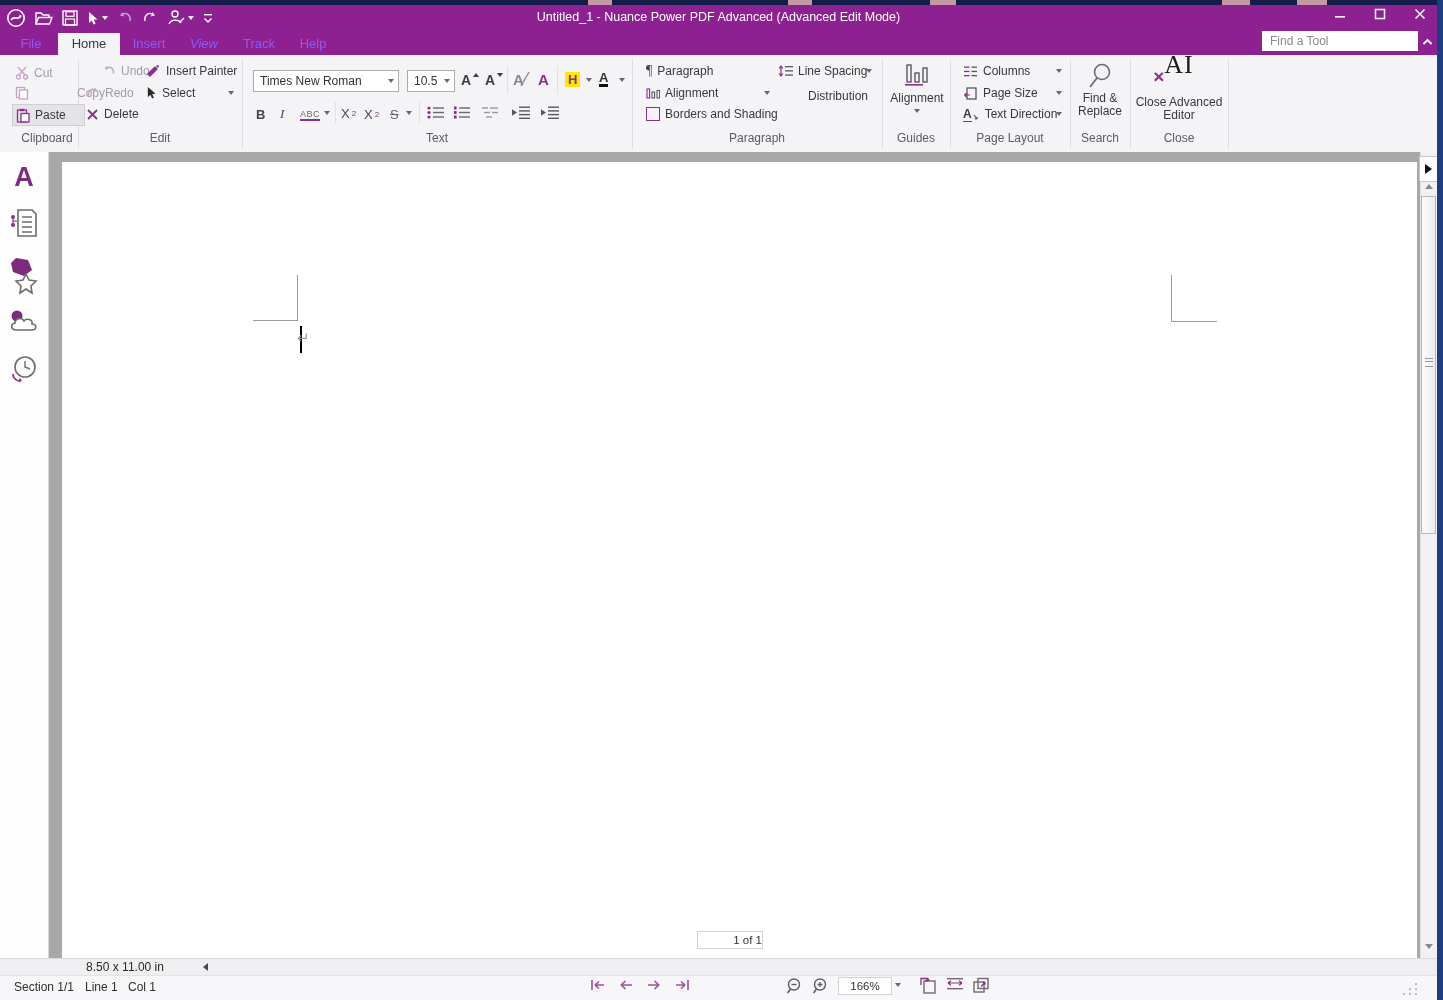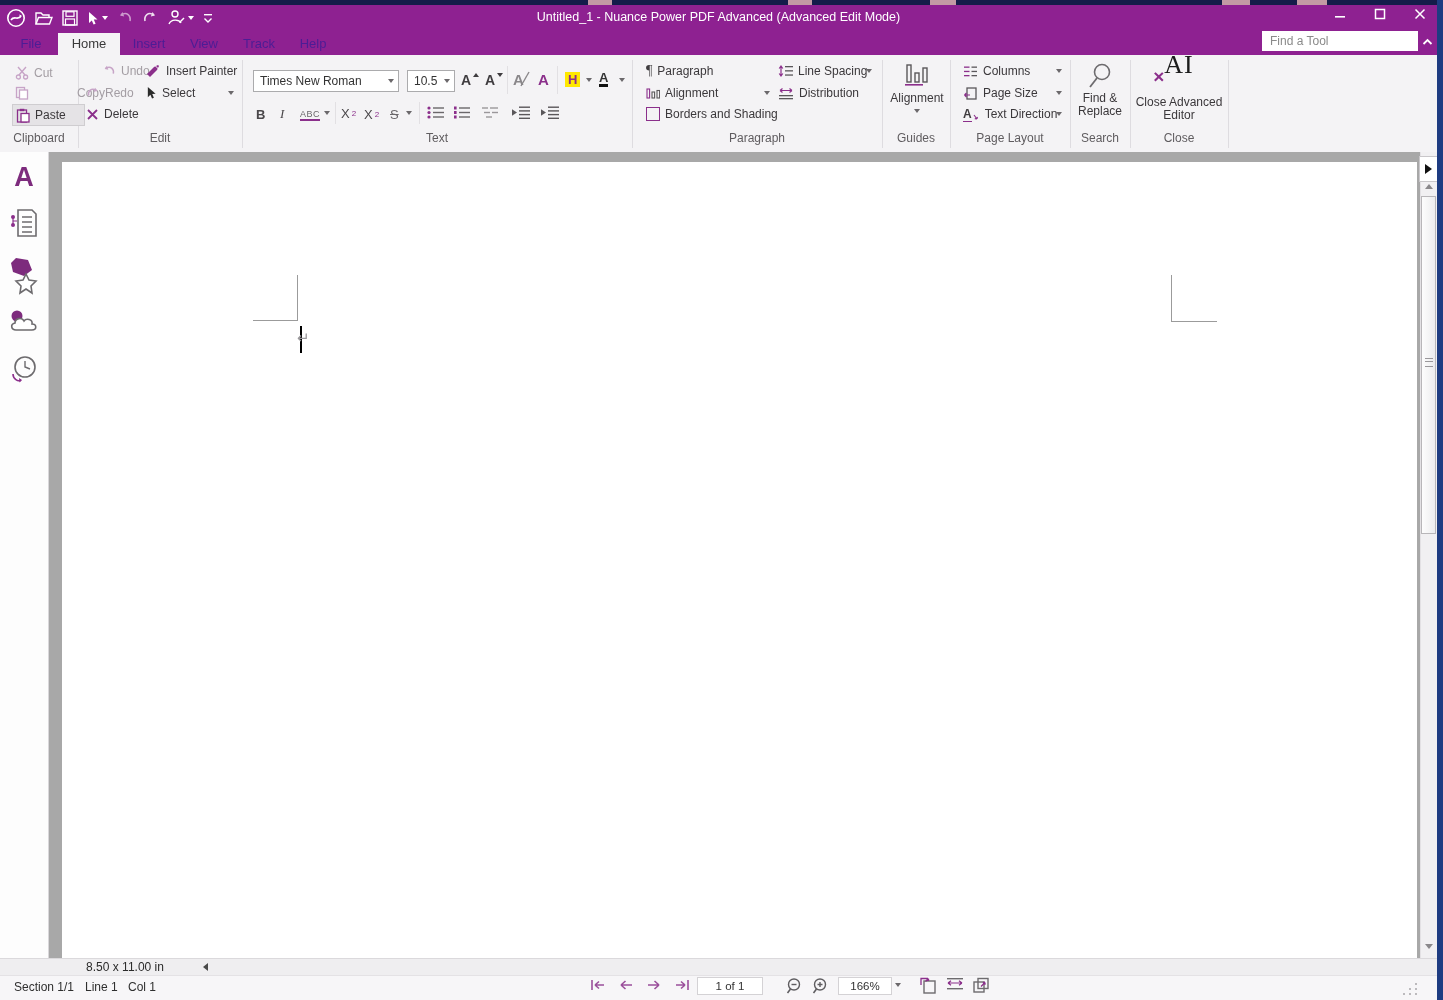--- a/index.html
+++ b/index.html
@@ -9,21 +9,21 @@
   
   .titlebar{left:0;top:0;width:1437px;height:33px;background:#8e2191;}
   .menubar{left:0;top:33px;width:1437px;height:22px;background:#8e2191;}
   .edge-top{left:0;top:0;width:1443px;height:5px;background:#141c4a;}
   .edge-right{left:1437px;top:0;width:6px;height:1000px;background:#1e3c82;}
   .patch{top:0;height:5px;background:#c39aa4;}
   .win-title{top:10px;left:0;width:1437px;text-align:center;color:#fff;font-size:12.5px;}
   .qat{left:6px;top:7px;height:22px;display:flex;align-items:center;gap:9px;}
   .qat svg{display:block;}
   .winctl{top:8px;display:flex;gap:28px;}
-  .tab{top:33px;height:22px;line-height:22px;text-align:center;color:#4c1d95;font-size:13px;cursor:default;}
+  .tab{top:33px;height:22px;line-height:22px;text-align:center;color:#8b5cf6;font-size:13px;cursor:default;}
   .tab.active{background:#f4f3f5;color:#3a3a3a;}
   .findtool{left:1262px;top:31px;width:156px;height:20px;background:#fff;display:flex;align-items:center;}
   .findtool input{border:0;outline:0;flex:1;font-size:12px;color:#444;padding:0 4px 0 8px;background:transparent;font-family:"Liberation Sans",sans-serif;}
   .findtool input::placeholder{color:#8a8a8a;opacity:1;}
   
   .ribbon{left:0;top:55px;width:1437px;height:97px;background:#f4f3f5;}
   .gsep{top:60px;height:88px;width:1px;background:#dedce0;}
   .glabel{top:131px;font-size:12px;color:#5f5c5f;text-align:center;}
   .rbtn{display:flex;align-items:center;gap:5px;font-size:12px;color:#3b383b;height:18px;white-space:nowrap;}
   .rbtn.dis{color:#a39da3;}
@@ -130,21 +130,21 @@
       <rect x="1.5" y="1.5" width="9" height="9" fill="none" stroke="#fff" stroke-width="1.5"></rect>
     </svg>
   <svg width="12" height="12" viewBox="0 0 12 12">
       <path d="M1.5 1.5 L10.5 10.5 M10.5 1.5 L1.5 10.5" stroke="#fff" stroke-width="1.5"></path>
     </svg>
 </div>
 
 <div class="ab tab" style="left:10px;width:42px;">File</div>
 <div class="ab tab active" style="left:58px;width:62px;">Home</div>
 <div class="ab tab" style="left:124px;width:50px;">Insert</div>
-<div class="ab tab" style="left:180px;width:48px;">View</div>
+<div class="ab tab" style="left:180px;width:48px;font-style:italic;">View</div>
 <div class="ab tab" style="left:234px;width:50px;">Track</div>
 <div class="ab tab" style="left:290px;width:46px;">Help</div>
 
 <div class="ab findtool">
   <input type="text" placeholder="Find a Tool" style="">
   <svg width="18" height="18" viewBox="0 0 18 18" style="margin-right:3px;">
     <circle cx="8" cy="7" r="4.6" fill="none" stroke="#8b2f8b" stroke-width="1.7"></circle>
     <path d="M5.5 11 L2.5 15" stroke="#8b2f8b" stroke-width="1.9"></path>
   </svg>
 </div>
@@ -178,21 +178,21 @@
   <span>Copy</span>
 </div>
 <div class="ab rbtn pasteBox" style="left:12px;top:104px;padding:1px 18px 1px 3px;">
   <svg width="14" height="15" viewBox="0 0 14 15">
     <rect x="1.5" y="2" width="9" height="12" fill="none" stroke="#8b2f8b" stroke-width="1.3"></rect>
     <rect x="3.8" y="0.8" width="4.5" height="2.4" fill="#8b2f8b"></rect>
     <rect x="5" y="5.5" width="8" height="8.5" fill="#fff" stroke="#8b2f8b" stroke-width="1.3"></rect>
   </svg>
   <span>Paste</span>
 </div>
-<div class="ab glabel" style="left:0px;width:78px;">Clipboard</div>
+<div class="ab glabel" style="left:8px;width:78px;">Clipboard</div>
 
 <div class="ab rbtn dis" style="left:102px;top:62px;text-align:right;">
   <svg width="14" height="13" viewBox="0 0 16 15">
     <path d="M4 4 C10 0,14 5,13 10" fill="none" stroke="#c7a4c7" stroke-width="1.7"></path>
     <path d="M5.5 1 L3 4.6 L7.2 5.6 Z" fill="#c7a4c7"></path>
   </svg>
   <span>Undo</span>
 </div>
 <div class="ab rbtn dis" style="left:86px;top:84px;">
   <svg width="14" height="13" viewBox="0 0 16 15">
@@ -346,21 +346,21 @@
 <div class="ab rbtn" style="left:778px;top:62px;">
   <svg width="15" height="14" viewBox="0 0 15 14">
     <path d="M3 3 L3 11 M1.2 4.5 L3 2 L4.8 4.5 M1.2 9.5 L3 12 L4.8 9.5" fill="none" stroke="#8b2f8b" stroke-width="1.2"></path>
     <rect x="7" y="2" width="8" height="1.3" fill="#5a575a"></rect>
       <rect x="7" y="6.2" width="8" height="1.3" fill="#5a575a"></rect>
       <rect x="7" y="10.4" width="8" height="1.3" fill="#5a575a"></rect>
   </svg>
   <span>Line Spacing</span>
 </div>
 <span class="ab caret" style="left:866px;top:69px;"></span>
-<div class="ab rbtn" style="left:778px;top:84px;">
+<div class="ab rbtn" style="left:808px;top:84px;flex-direction:column;">
   <svg width="16" height="13" viewBox="0 0 16 13">
     <path d="M2 3.5 L14 3.5 M2 3.5 L4.5 1.5 M2 3.5 L4.5 5.5 M14 3.5 L11.5 1.5 M14 3.5 L11.5 5.5" fill="none" stroke="#8b2f8b" stroke-width="1.2"></path>
     <rect x="1" y="8" width="14" height="1.3" fill="#5a575a"></rect>
       <rect x="1" y="11" width="14" height="1.3" fill="#5a575a"></rect>
   </svg>
   <span>Distribution</span>
 </div>
 <div class="ab glabel" style="left:632px;width:250px;">Paragraph</div>
 
 <div class="ab bigbtn" style="left:886px;top:62px;width:62px;">
@@ -493,21 +493,21 @@
   <svg width="15" height="12" viewBox="0 0 15 12">
     <path d="M13 6 L2 6 M2 6 L6.5 2 M2 6 L6.5 10" fill="none" stroke="#9b4f9b" stroke-width="1.6"></path>
   </svg>
   <svg width="15" height="12" viewBox="0 0 15 12">
     <path d="M2 6 L13 6 M13 6 L8.5 2 M13 6 L8.5 10" fill="none" stroke="#9b4f9b" stroke-width="1.6"></path>
   </svg>
   <svg width="17" height="12" viewBox="0 0 17 12">
     <path d="M15 1 L15 11 M3 6 L12 6 M12 6 L8 2.5 M12 6 L8 9.5" fill="none" stroke="#9b4f9b" stroke-width="1.6"></path>
   </svg>
 </div>
-<div class="ab valbox" style="left:697px;top:977px;width:64px;">1 of 1</div>
+<div class="ab valbox" style="left:697px;top:931px;width:64px;text-align:right;">1 of 1</div>
 
 <svg class="ab" style="left:786px;top:977px;" width="18" height="18" viewBox="0 0 18 18">
   <circle cx="8" cy="7.5" r="5.5" fill="none" stroke="#5f5d60" stroke-width="1.4"></circle>
   <path d="M5.5 7.5 L10.5 7.5" stroke="#5f5d60" stroke-width="1.4"></path>
   <path d="M4.5 12 L1.5 16" stroke="#5f5d60" stroke-width="1.6"></path>
 </svg>
 <svg class="ab" style="left:812px;top:977px;" width="18" height="18" viewBox="0 0 18 18">
   <circle cx="8" cy="7.5" r="5.5" fill="none" stroke="#5f5d60" stroke-width="1.4"></circle>
   <path d="M5.5 7.5 L10.5 7.5 M8 5 L8 10" stroke="#5f5d60" stroke-width="1.4"></path>
   <path d="M4.5 12 L1.5 16" stroke="#5f5d60" stroke-width="1.6"></path>

